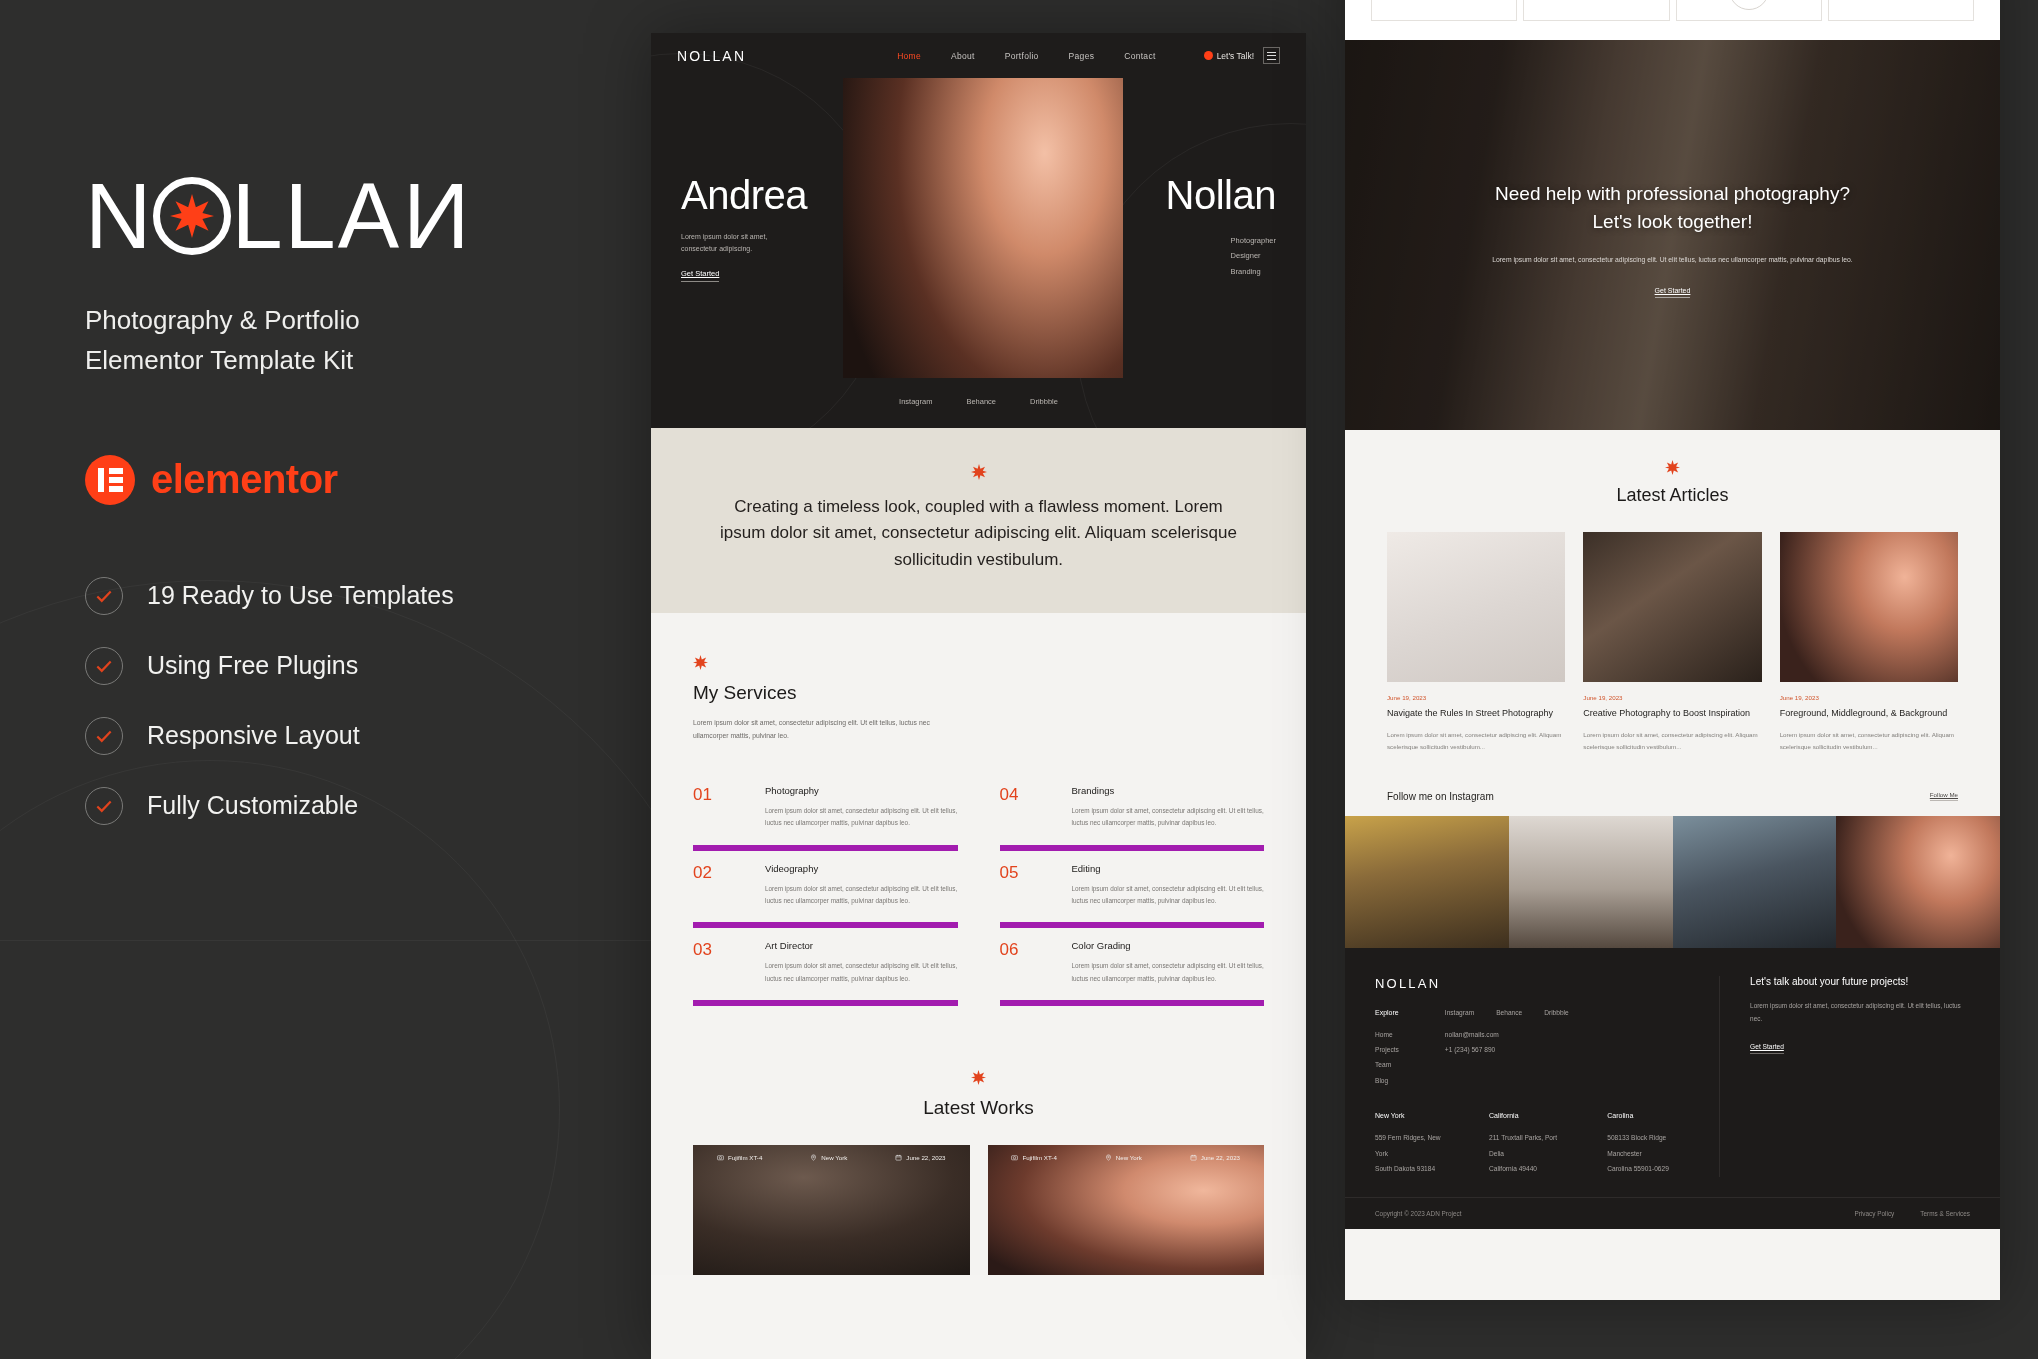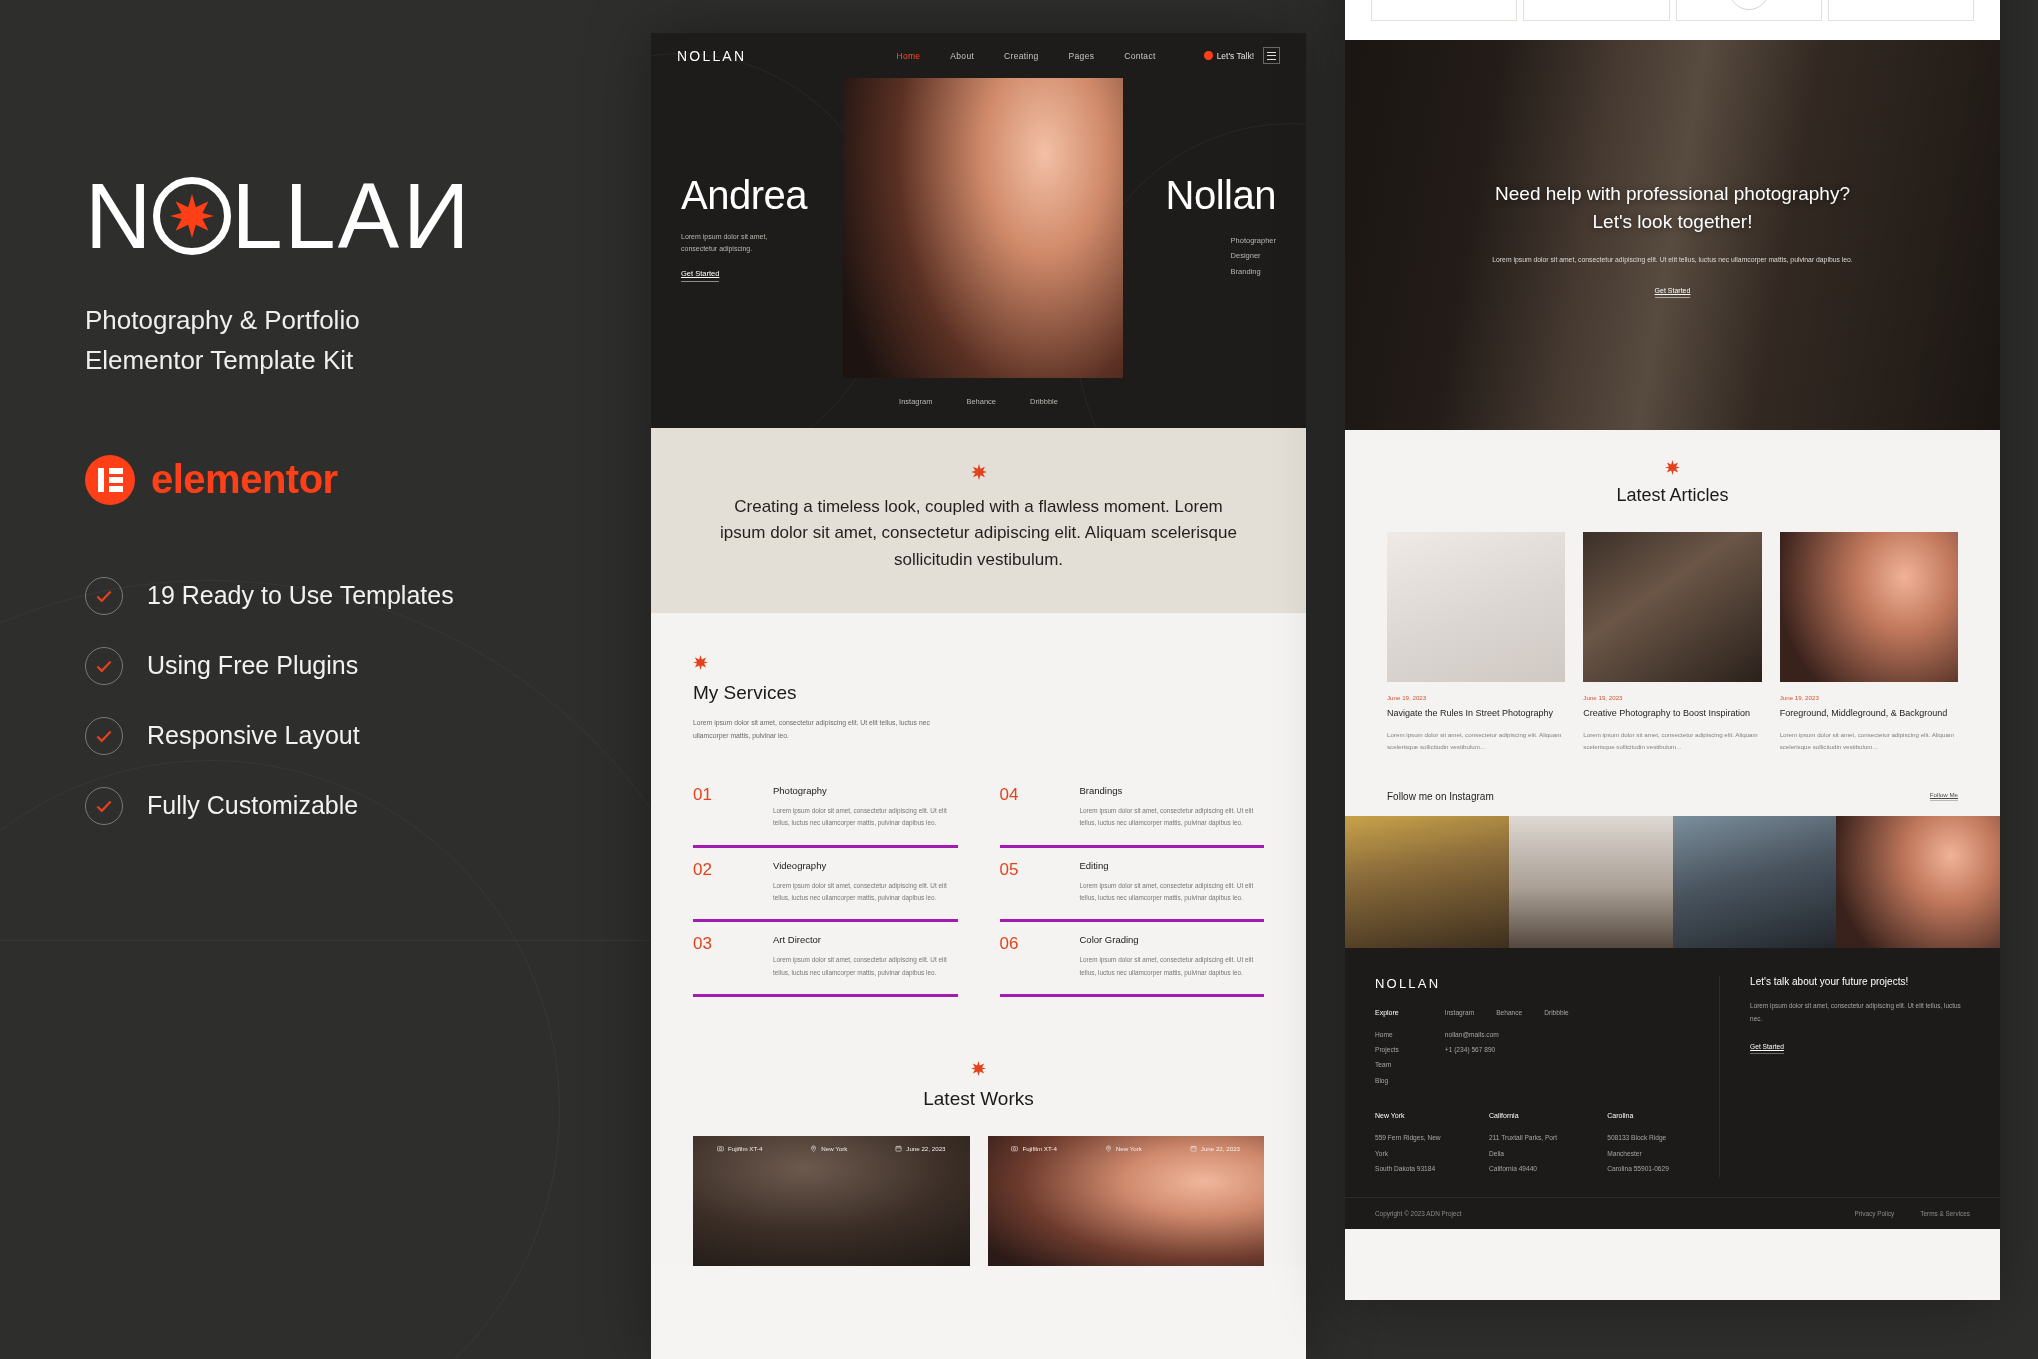--- a/index.html
+++ b/index.html
@@ -92,21 +92,21 @@
   .m-tagline { background:#e3dfd6; padding:36px 60px 40px; text-align:center; position:relative;}
   .m-tagline .spark { width:16px; height:16px; margin:0 auto 14px; }
   .m-tagline p { font-size:17px; line-height:1.55; color:#231f1d; }
 
   
   .m-services { background:#f4f3f1; padding:42px 42px 30px;}
   .svc-spark { width:15px; height:15px; margin-bottom:12px;}
   .svc-title { font-size:19px; color:#1c1a19; margin-bottom:12px;}
   .svc-desc { font-size:6.8px; color:#6d6a67; line-height:1.95; max-width:250px;}
   .svc-grid { margin-top:30px; display:grid; grid-template-columns:1fr 1fr; column-gap:42px;}
-  .svc-item { display:flex; gap:24px; padding:12px 0 15px; border-bottom:3px solid #a21caf;}
+  .svc-item { display:flex; gap:16px; padding:12px 0 15px; border-bottom:6px solid #a21caf;}
   .svc-num { font-size:17px; color:#e2431d; min-width:26px;}
   .svc-name { font-size:9.5px; color:#1c1a19; margin-bottom:9px;}
   .svc-body { font-size:6.4px; color:#7a7774; line-height:1.95;}
   .svc-ind { padding-left:30px; }
 
   
   .m-works { background:#f4f3f1; padding:34px 0 0; text-align:center;}
   .m-works .spark { width:15px; height:15px; margin:0 auto 12px;}
   .m-works h3 { font-size:19px; color:#1c1a19; font-weight:400; margin-bottom:26px;}
   .works-grid { display:grid; grid-template-columns:1fr 1fr; gap:18px; padding:0 42px;}
@@ -241,21 +241,21 @@
 
     <div class="m-hero">
       <div class="hero-ring" style="left:-180px;top:20px;width:420px;height:420px;"></div>
       <div class="hero-ring" style="right:-200px;top:90px;width:430px;height:430px;"></div>
 
       <div class="m-nav">
         <div class="m-logo">NOLLAN</div>
         <div class="m-menu">
           <a class="active" href="#">Home</a>
           <a href="#">About</a>
-          <a href="#">Creating</a>
+          <a href="#">Portfolio</a>
           <a href="#">Pages</a>
           <a href="#">Contact</a>
         </div>
         <div class="m-right">
           <span class="m-talk"><span class="m-talk-dot"></span><span>Let's Talk!</span></span>
           <span class="m-burger">
               <i></i>
               <i></i>
               <i></i>
             </span>

